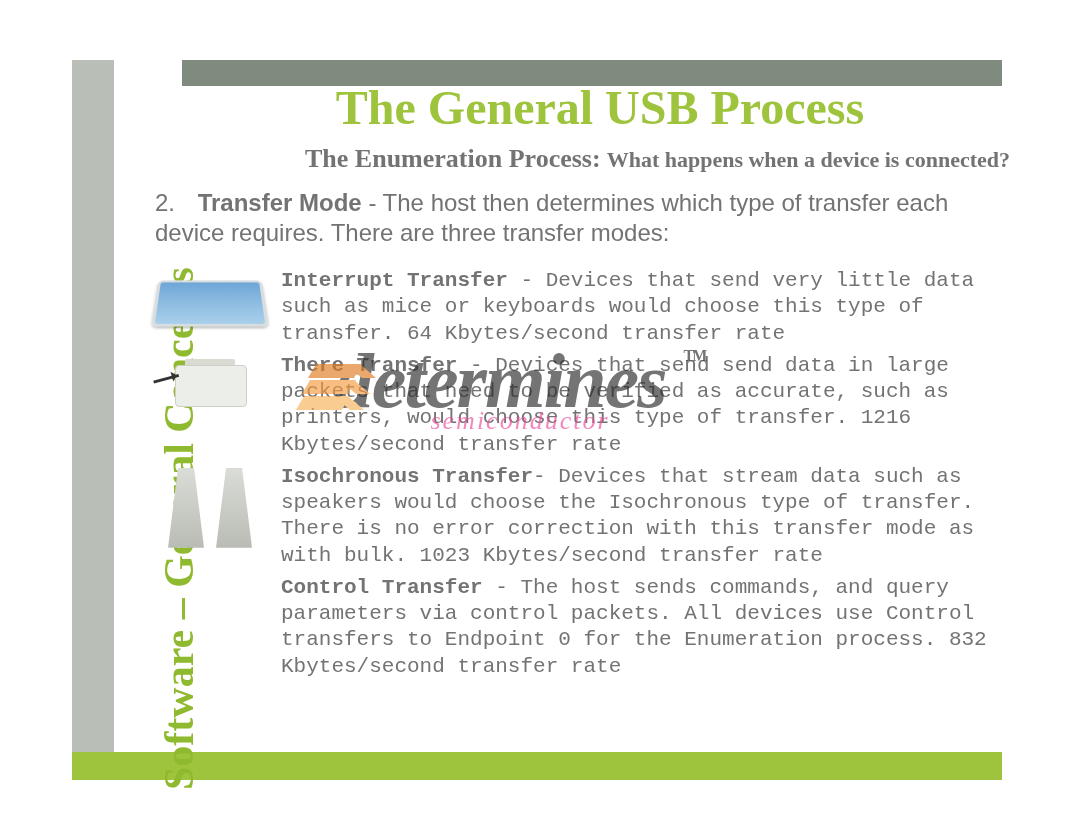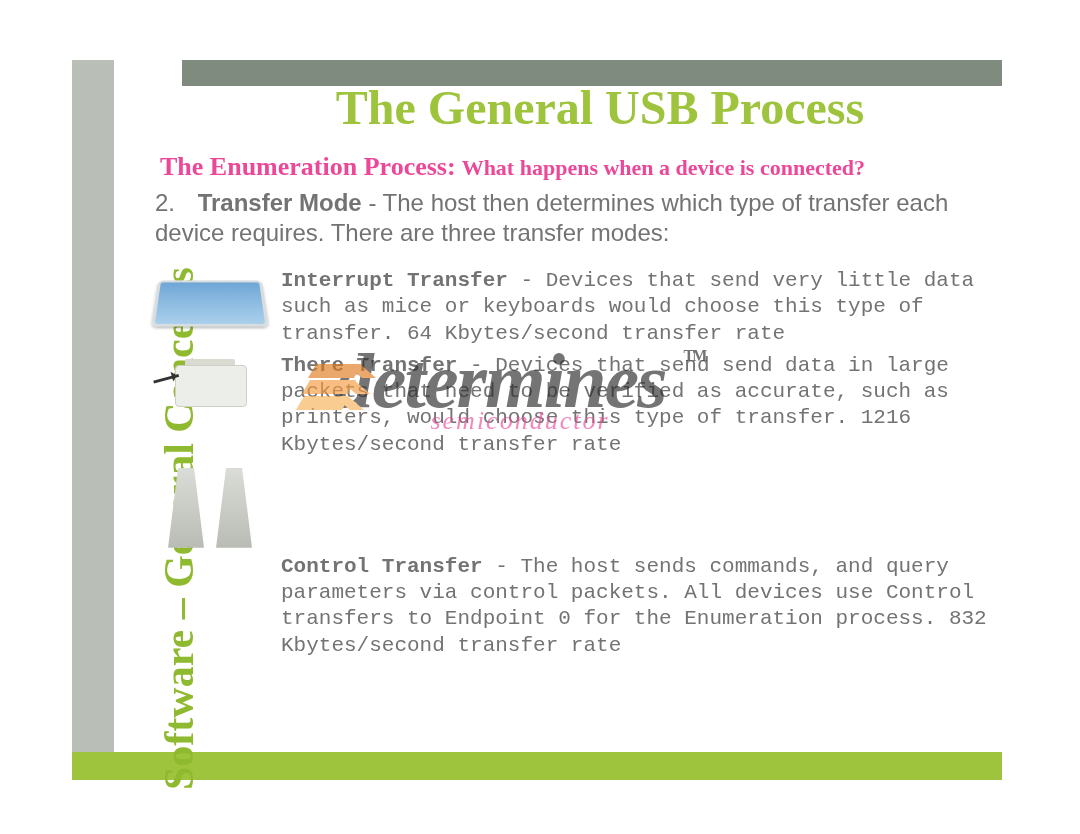--- a/index.html
+++ b/index.html
@@ -72,26 +72,26 @@
     left: 190px;
     width: 820px;
     text-align: center;
     font-family: "Times New Roman", Times, serif;
     font-weight: bold;
     font-size: 48px;
     color: #9ec33c;
   }
   .subtitle {
     position: absolute;
-    top: 152px;
+    top: 144px;
     left: 160px;
     width: 850px;
-    text-align: left;
-    font-family: "Times New Roman", Times, serif;
-    color: #ec4899;
+    text-align: right;
+    font-family: "Times New Roman", Times, serif;
+    color: #737373;
     font-size: 24px;
   }
   .subtitle .strong {
     font-weight: bold;
     font-size: 26px;
   }
   .subtitle .rest {
     font-weight: bold;
     font-size: 22px;
   }
@@ -273,20 +273,23 @@
           <span class="bold">There Transfer</span><span> - Devices that send send data in large packets that need to be verified as accurate, such as printers, would choose this type of transfer. 1216 Kbytes/second transfer rate</span>
         </div>
       </div>
 
       <div class="row">
         <div class="imgcell">
           <div class="speakers">
               <div class="spk"></div>
               <div class="spk"></div>
             </div>
+        </div>
+        <div class="textcell">
+          <span class="bold">Isochronous Transfer</span><span>- Devices that stream data such as speakers would choose the Isochronous type of transfer. There is no error correction with this transfer mode as with bulk. 1023 Kbytes/second transfer rate</span>
         </div>
       </div>
 
       <div class="row">
         <div class="imgcell"></div>
         <div class="textcell">
           <span class="bold">Control Transfer</span><span> - The host sends commands, and query parameters via control packets. All devices use Control transfers to Endpoint 0 for the Enumeration process. 832 Kbytes/second transfer rate</span>
         </div>
       </div>
 

